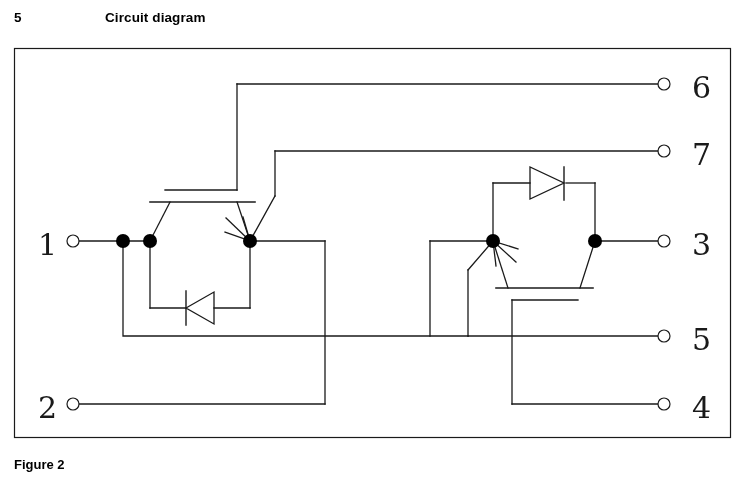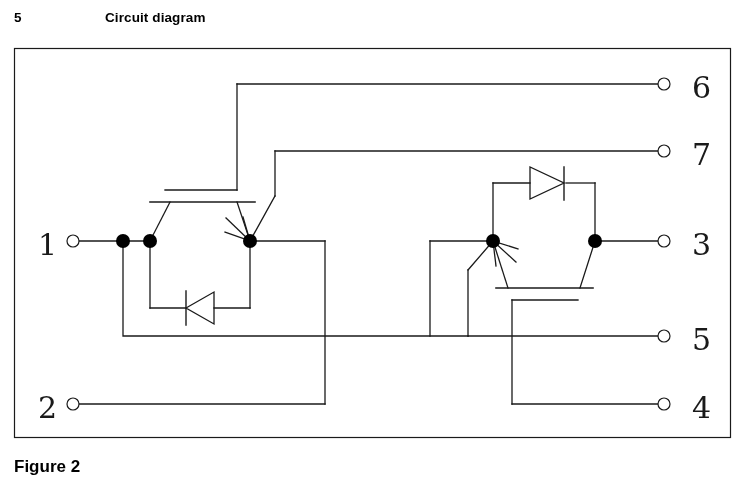--- a/index.html
+++ b/index.html
@@ -27,21 +27,21 @@
     color: #000000;
     letter-spacing: 0.1px;
   }
   #hdr-num { left: 14px; }
   #hdr-title { left: 105px; text-align: center; }
   #fig-caption {
     position: absolute;
     left: 14px;
     top: 457px;
     font-weight: bold;
-    font-size: 17px;
+    font-size: 13px;
     color: #000000;
   }
   #diagram-svg {
     position: absolute;
     left: 0;
     top: 0;
   }
   .term-label {
     font-family: "DejaVu Serif", serif;
     font-size: 30px;

